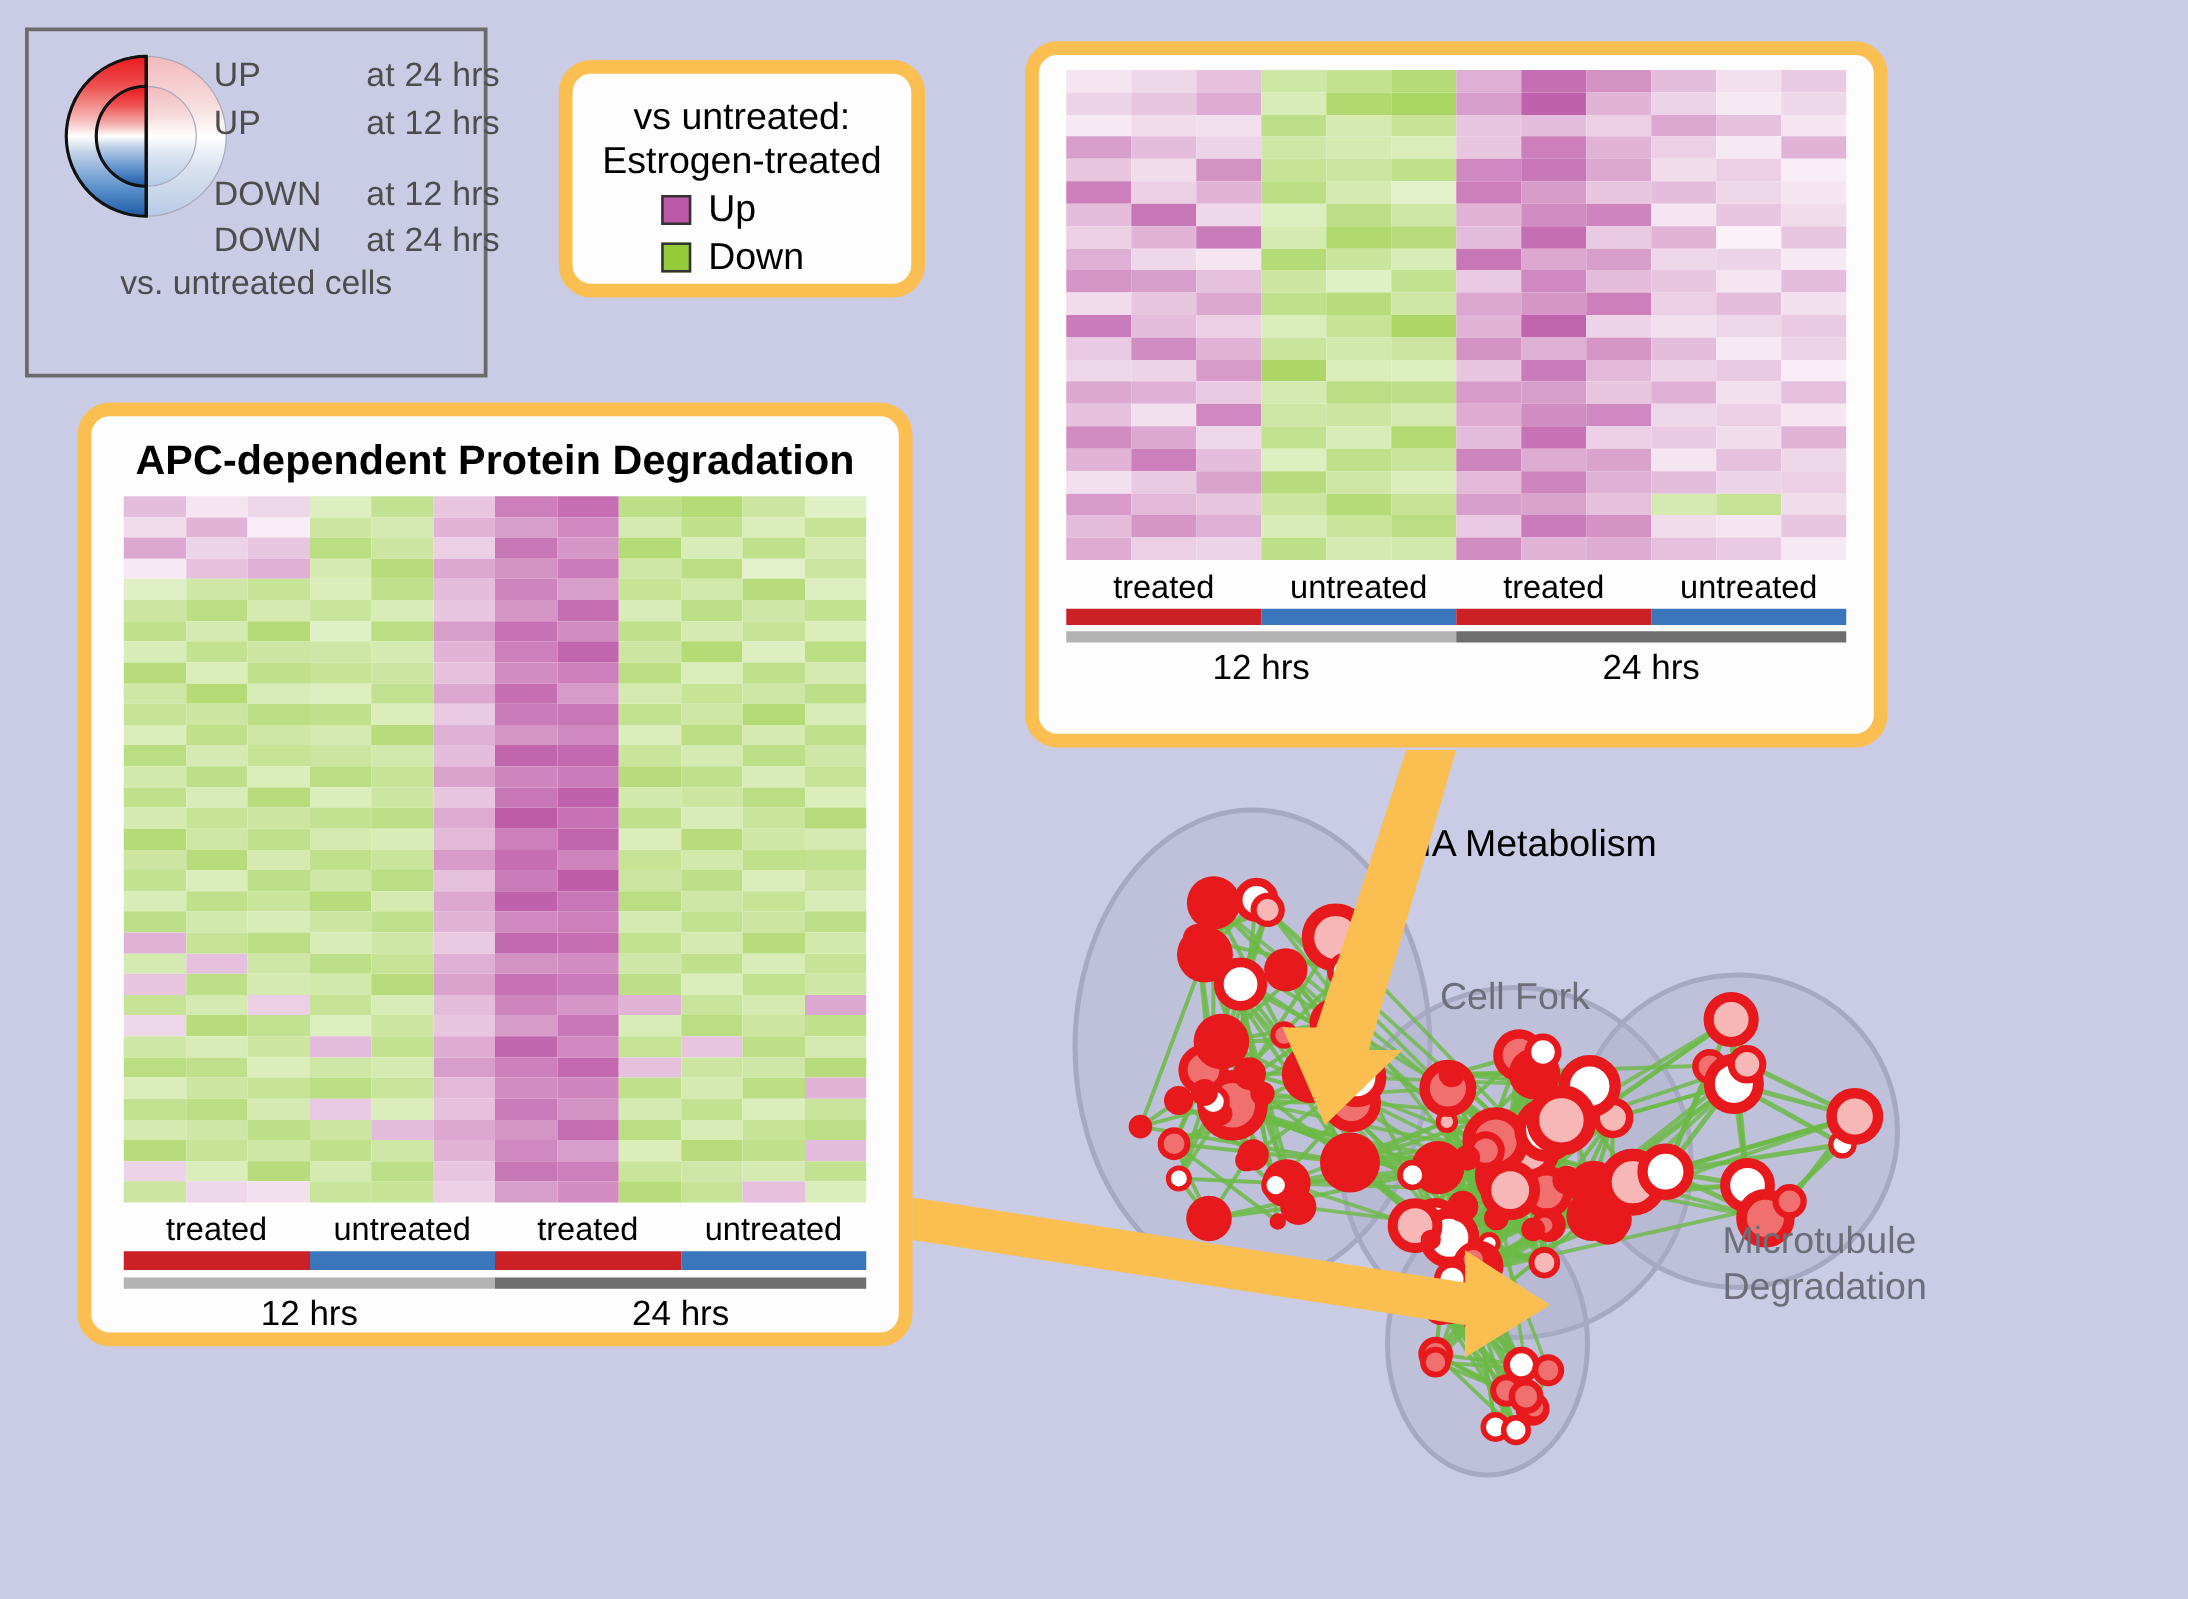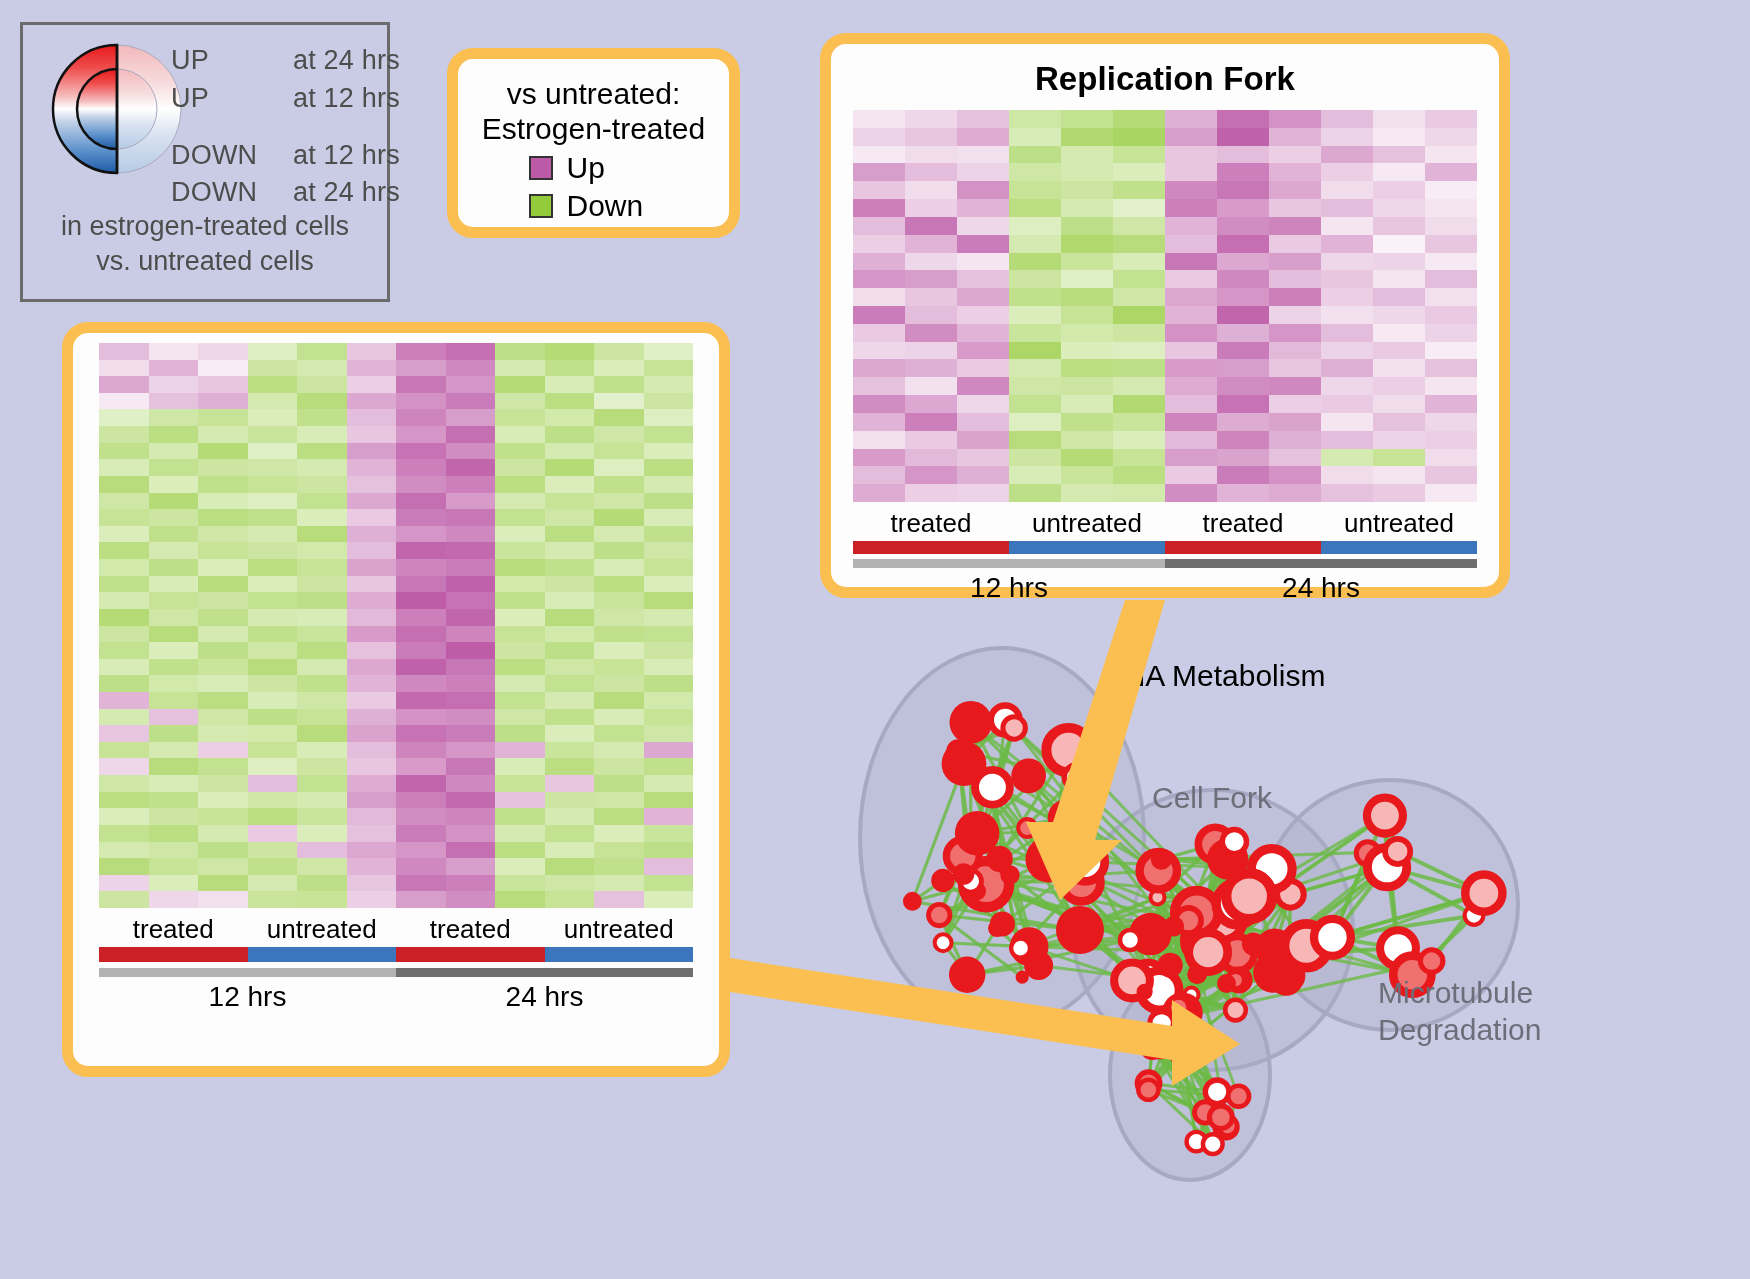--- a/index.html
+++ b/index.html
@@ -125,42 +125,40 @@
   <div class="wheel-label" style="left:148px;top:58px;">UP</div>
   <div class="wheel-label" style="left:270px;top:58px;">at 12 hrs</div>
 
   <div class="wheel-label" style="left:148px;top:115px;">DOWN</div>
   <div class="wheel-label" style="left:270px;top:115px;">at 12 hrs</div>
 
   <div class="wheel-label" style="left:148px;top:152px;">DOWN</div>
   <div class="wheel-label" style="left:270px;top:152px;">at 24 hrs</div>
 
   <div id="wheel-caption">
-    <div>in estrogen-treated cells</div>
     <div>vs. untreated cells</div>
   </div>
 </div>
 
 <div class="abs card" id="key-card">
   <div id="key-inner">
     <div class="ln">vs untreated:</div>
     <div class="ln">Estrogen-treated</div>
     <div class="swatch-row">
       <span class="swatch" id="sw-up" style="background: rgb(189, 90, 167);"></span>
       <span class="swatch-lbl">Up</span>
     </div>
     <div class="swatch-row">
       <span class="swatch" id="sw-down" style="background: rgb(148, 203, 59);"></span>
       <span class="swatch-lbl">Down</span>
     </div>
   </div>
 </div>
 
 <div class="abs card" id="rf-card">
-  <div class="card-title" style="margin-top:16px;">Replication Fork</div>
   <div id="rf-heatmap" class="hm-grid" style="margin: 12px 22px 0px; width: calc(100% - 44px); height: 392px; grid-template-columns: repeat(12, 1fr); grid-template-rows: repeat(22, 1fr);">
       <div class="hm-cell" style="background: rgb(244, 229, 241);"></div>
       <div class="hm-cell" style="background: rgb(239, 215, 234);"></div>
       <div class="hm-cell" style="background: rgb(230, 193, 222);"></div>
       <div class="hm-cell" style="background: rgb(205, 231, 164);"></div>
       <div class="hm-cell" style="background: rgb(195, 226, 145);"></div>
       <div class="hm-cell" style="background: rgb(181, 219, 119);"></div>
       <div class="hm-cell" style="background: rgb(223, 176, 213);"></div>
       <div class="hm-cell" style="background: rgb(197, 110, 178);"></div>
       <div class="hm-cell" style="background: rgb(211, 145, 196);"></div>
@@ -438,20 +436,21 @@
         <div style="background: rgb(110, 110, 110);"></div>
       </div>
     <div class="ann-times" id="rf-times" style="margin-top:4px;">
         <div>12 hrs</div>
         <div>24 hrs</div>
       </div>
   </div>
 </div>
 
 <div class="abs card" id="apc-card">
+  <div class="card-title" style="margin-top:16px;">APC-dependent Protein Degradation</div>
   <div id="apc-heatmap" class="hm-grid" style="margin: 10px 26px 0px; width: calc(100% - 52px); height: 565px; grid-template-columns: repeat(12, 1fr); grid-template-rows: repeat(34, 1fr);">
       <div class="hm-cell" style="background: rgb(229, 189, 220);"></div>
       <div class="hm-cell" style="background: rgb(244, 229, 241);"></div>
       <div class="hm-cell" style="background: rgb(239, 215, 234);"></div>
       <div class="hm-cell" style="background: rgb(221, 238, 192);"></div>
       <div class="hm-cell" style="background: rgb(195, 226, 145);"></div>
       <div class="hm-cell" style="background: rgb(232, 198, 224);"></div>
       <div class="hm-cell" style="background: rgb(204, 127, 187);"></div>
       <div class="hm-cell" style="background: rgb(197, 110, 178);"></div>
       <div class="hm-cell" style="background: rgb(189, 223, 135);"></div>

